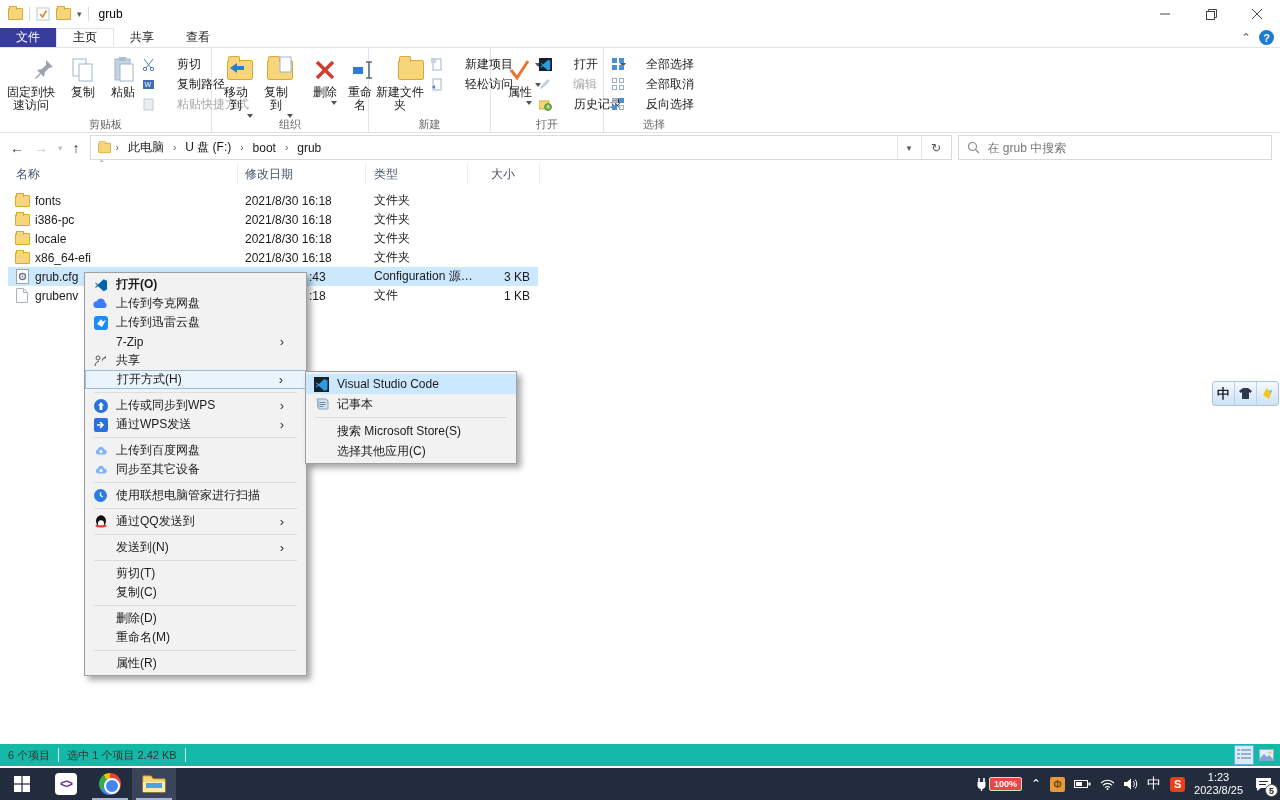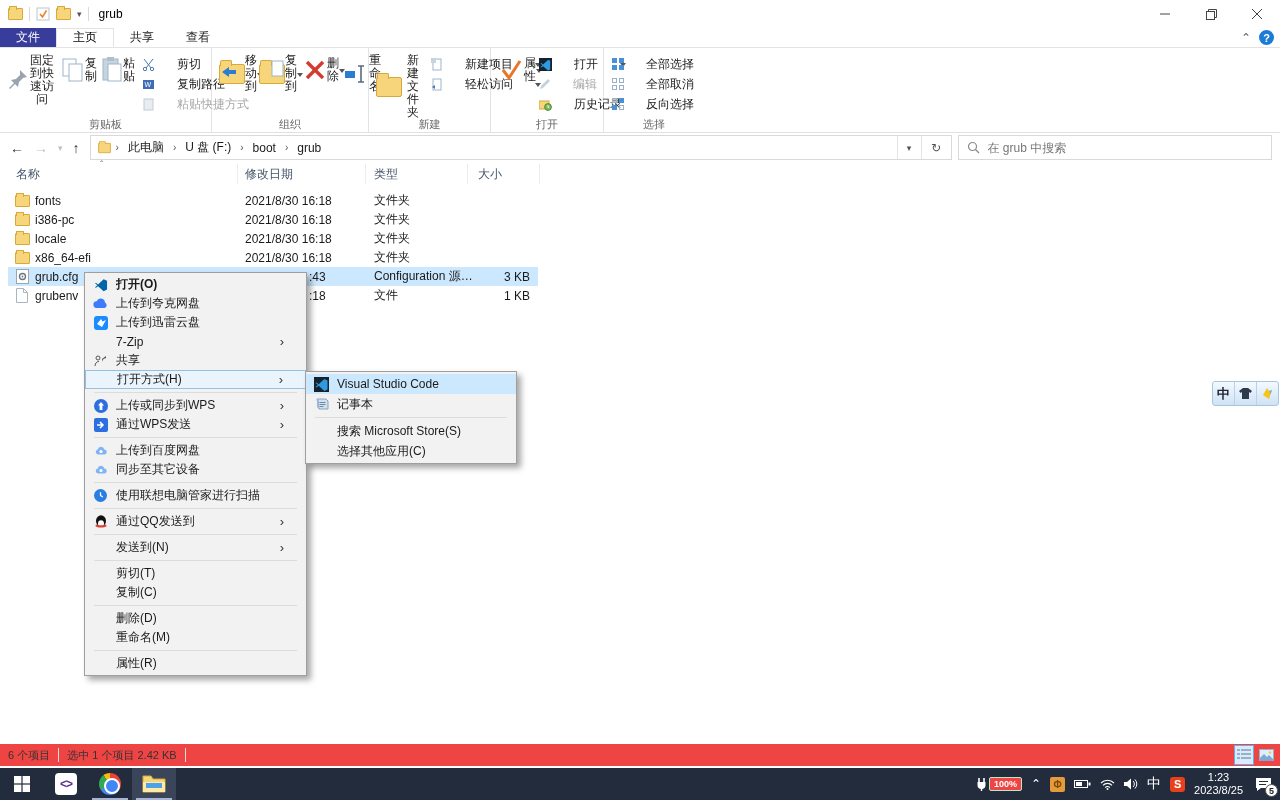--- a/index.html
+++ b/index.html
@@ -20,21 +20,21 @@
   .tab{padding:0 16px;display:flex;align-items:center;font-size:12px;color:#222}
   .tab.file{background:#383d9c;color:#fff}
   .tab.active{background:#fff;border:1px solid #e3e3e3;border-bottom:1px solid #fff;color:#000}
   .ribbon-right{position:absolute;right:6px;top:30px;display:flex;gap:8px;align-items:center}
   .helpdot{width:15px;height:15px;border-radius:50%;background:#1c7bd4;color:#fff;font-size:11px;font-weight:bold;display:flex;align-items:center;justify-content:center}
 
   
   #ribbon{position:absolute;top:48px;left:0;width:1280px;height:85px;background:#fff;border-bottom:1px solid #e1e1e1;display:flex}
   .rgroup{position:relative;height:85px;border-right:1px solid #e3e3e3;display:flex;align-items:flex-start;padding:4px 4px 16px 4px}
   .glabel{position:absolute;bottom:1px;left:0;right:0;text-align:center;font-size:11px;color:#666}
-  .bigbtn{display:flex;align-items:center;justify-content:flex-start;padding:2px 3px;min-width:40px}
+  .bigbtn{display:flex;flex-direction:column;align-items:flex-end;justify-content:flex-start;padding:2px 3px;min-width:40px}
   .bigbtn .bicon{height:32px;display:flex;align-items:center;justify-content:center}
   .bigbtn .blabel{font-size:12px;line-height:13px;text-align:center;max-width:54px}
   .caret{width:0;height:0;border-left:3px solid transparent;border-right:3px solid transparent;border-top:4px solid #555;margin-top:2px}
   .smallcol{display:flex;flex-direction:column;justify-content:flex-start;padding-top:2px}
   .smallbtn{height:20px;display:flex;align-items:center;gap:22px;padding:0 4px;font-size:12px;white-space:nowrap}
   .smallbtn .caret{margin-top:1px}
   .disabled{color:#a8a8a8}
   .vsep{width:1px;background:#e3e3e3;height:60px;margin:4px 2px 0 2px}
 
   
@@ -73,21 +73,21 @@
   #sub .mi{height:20px}
   .mic{width:31px;display:flex;justify-content:center;flex:0 0 31px}
   .mit{flex:1;white-space:nowrap;overflow:hidden}
   .mia{width:12px;text-align:right;color:#333;font-size:13px;line-height:12px}
   .mi.bold .mit{font-weight:bold}
   .mi.hov{background:#eaf4fc;border:1px solid #93c1e3}
   .mi.hilite{background:#cce8ff}
   .msep{height:1px;background:#dcdcdc;margin:3px 9px}
 
   
-  #statusbar{position:absolute;top:744px;left:0;width:1280px;height:22px;background:#ef4444;display:flex;align-items:center;font-size:11px;color:#333}
+  #statusbar{position:absolute;top:744px;left:0;width:1280px;height:22px;background:#14b8a6;display:flex;align-items:center;font-size:11px;color:#333}
   #statusbar .sseg{padding:0 8px}
   #statusbar .ssep{width:1px;height:14px;background:#e0e0e0}
   .viewbtns{position:absolute;right:4px;top:1px;display:flex;gap:2px}
   .viewbtn{width:20px;height:20px;display:flex;align-items:center;justify-content:center}
   .viewbtn.active{background:#d9ecff;border:1px solid #66b0e8}
 
   
   #imebar{position:absolute;left:1212px;top:381px;width:67px;height:25px;background:linear-gradient(#f3f9ff,#cfe2f5);border:1px solid #aac6de;border-radius:3px;display:flex;align-items:center;z-index:30}
   .imecell{flex:1;display:flex;align-items:center;justify-content:center;height:100%}
   .imecell+.imecell{border-left:1px solid #b9d2e6}
@@ -421,21 +421,21 @@
       </span>
     <input placeholder="在 grub 中搜索" style="">
   </div>
 </div>
 
 <div id="headers">
   <span class="sortmark">ˆ</span>
   <span class="hcell" style="left:16px">名称</span>
   <span class="hcell" style="left:245px">修改日期</span>
   <span class="hcell" style="left:374px">类型</span>
-  <span class="hcell" style="left:478px">大小</span>
+  <span class="hcell" style="left:491px">大小</span>
   <span class="hline" style="left:237px"></span>
   <span class="hline" style="left:365px"></span>
   <span class="hline" style="left:467px"></span>
   <span class="hline" style="left:539px"></span>
 </div>
 
 <div class="row" style="top:191px">
   <span class="cell c-icon">
       <span class="fold16"></span>
     </span>

